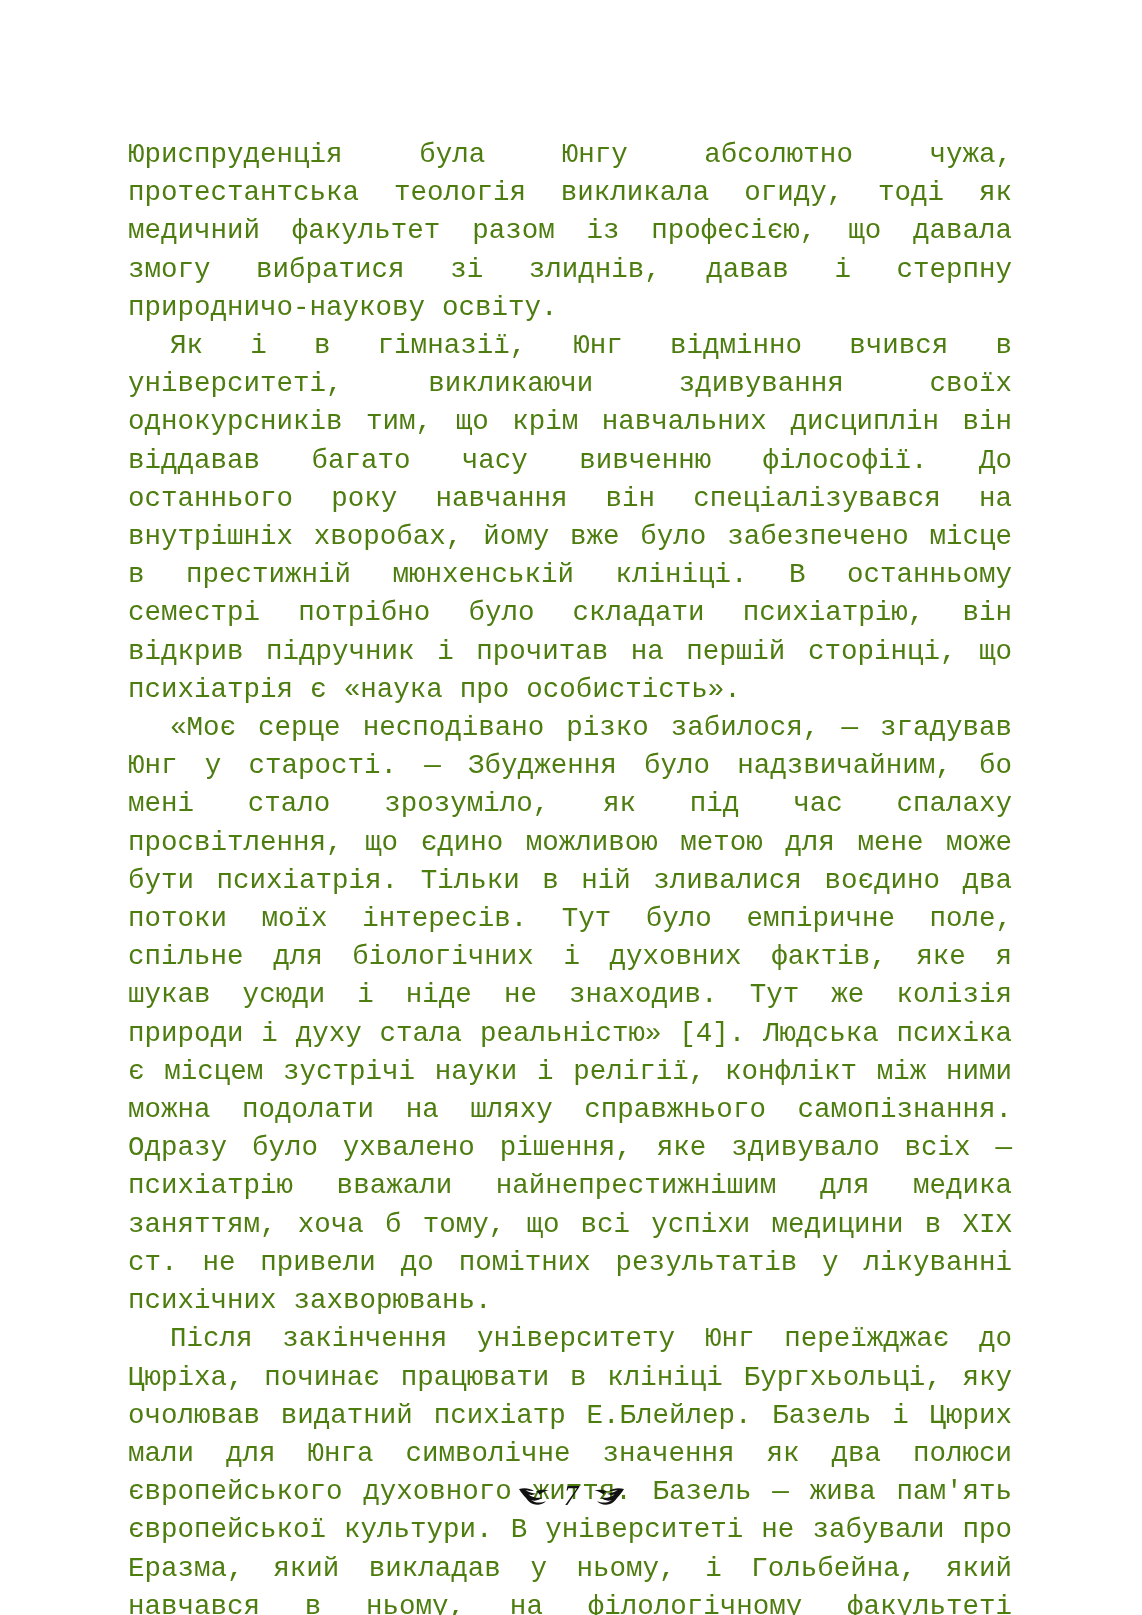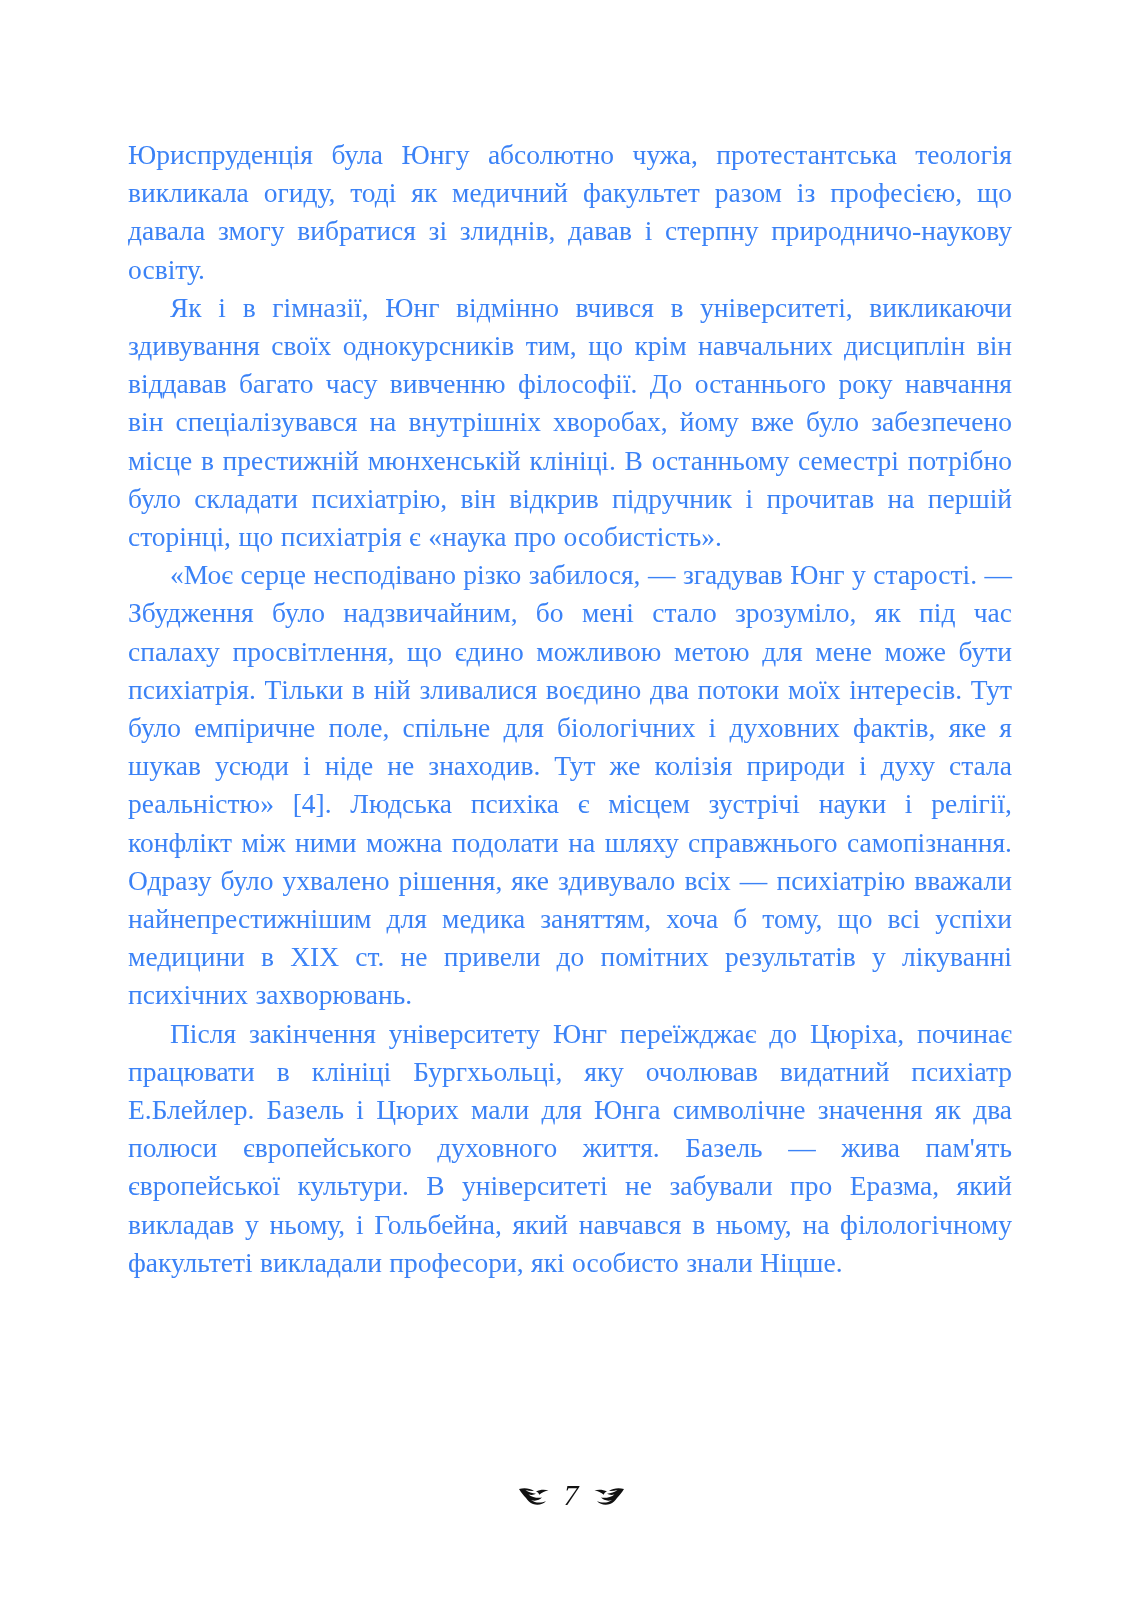--- a/index.html
+++ b/index.html
@@ -15,24 +15,24 @@
     box-sizing: border-box;
     overflow: hidden;
   }
   .textblock {
     position: absolute;
     left: 128px;
     top: 136px;
     width: 884px;
   }
   .para {
-    font-family: Liberation Serif, serif;
+    font-family: Liberation Mono, monospace;
     font-size: 27.5px;
     line-height: 38.2px;
-    color: #3b82f6;
+    color: #4d7c0f;
     text-align: justify;
     text-justify: inter-word;
     text-indent: 42px;
     margin: 0;
     -webkit-font-smoothing: antialiased;
     hyphens: none;
     word-spacing: 0.02em;
   }
   .para.first {
     text-indent: 0;

